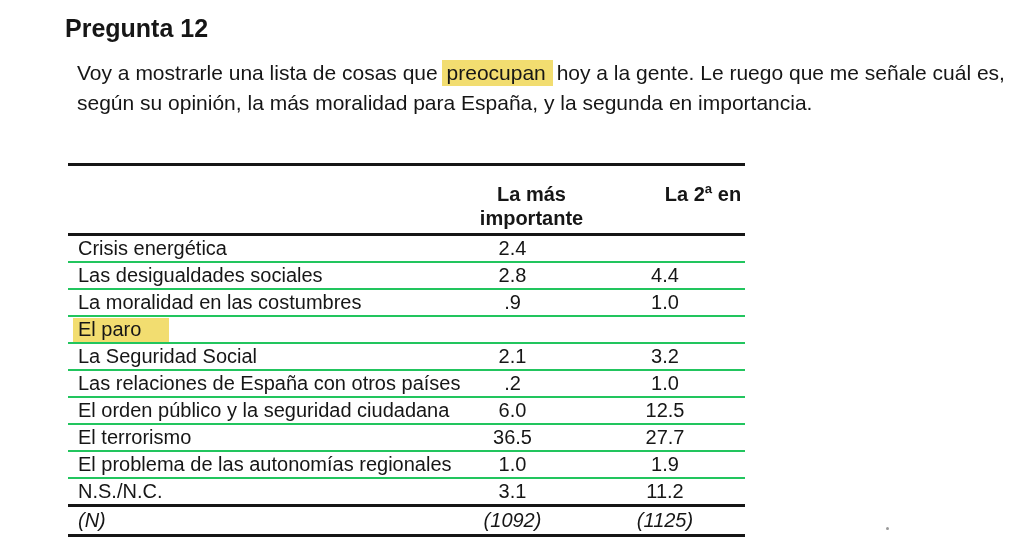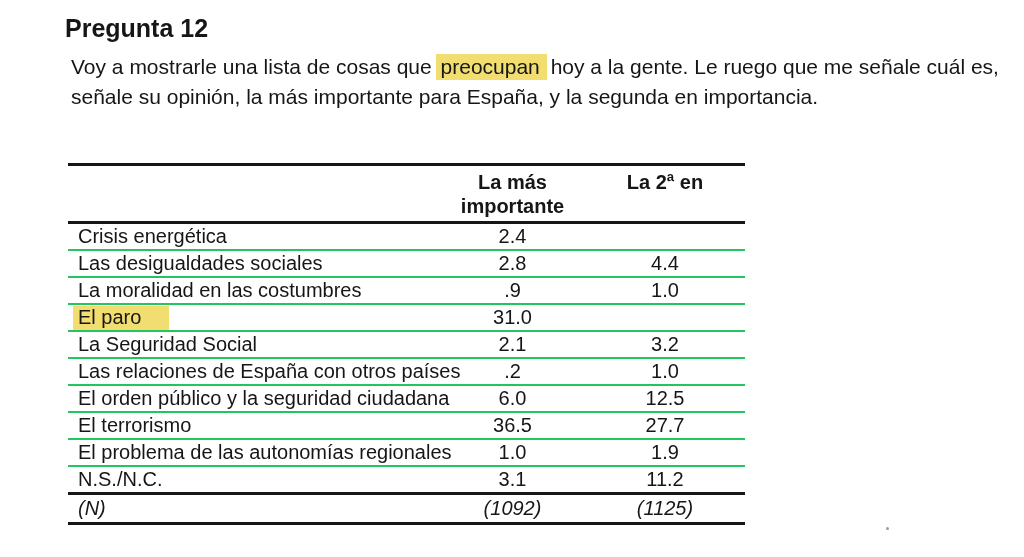--- a/index.html
+++ b/index.html
@@ -11,43 +11,43 @@
     overflow: hidden;
   }
   .page { position: relative; width: 1024px; height: 557px; }
 
   .question-title {
     position: absolute; left: 65px; top: 14px;
     font-size: 25px; font-weight: bold; margin: 0;
   }
   .question-text {
     position: absolute; left: 65px; top: 46px;
-    font-size: 21px; line-height: 30px; margin: 6px;
+    font-size: 21px; line-height: 30px; margin: 12px;
     white-space: nowrap;
   }
   .question-text .line { display: block; }
   .mark-hl {
     background: #f2dd70;
     padding: 1px 7px 2px 5px;
     margin: 0 -2px;
   }
 
   .results-table {
     position: absolute; left: 68px; top: 163px;
     width: 677px;
     border-top: 3px solid #161616;
     border-bottom: 3px solid #161616;
     font-size: 20px;
   }
   .thead {
     display: grid; grid-template-columns: 372px 145px 160px;
     border-bottom: 3px solid #161616;
-    padding: 4px 0 3px 0;
+    padding: 16px 0 3px 0;
     font-weight: bold; text-align: center;
-    font-size: 20px; line-height: 24px;
+    font-size: 20px; line-height: 24px; gap: 19px;
   }
   .row, .frow {
     display: grid; grid-template-columns: 372px 145px 160px;
     height: 25px; line-height: 25px;
   }
   .tbody .row { border-bottom: 2px solid #22c55e; }
   .tbody .row:last-child { border-bottom: 3px solid #161616; }
   .cell-label { padding-left: 10px; white-space: nowrap; overflow: visible; }
   .cell-val { text-align: center; }
   .frow { font-style: italic; height: 27px; line-height: 27px; }
@@ -65,21 +65,21 @@
 </style>
 </head>
 <body>
 
 <div class="page">
 
   <h1 class="question-title">Pregunta 12</h1>
 
   <p class="question-text">
     <span class="line"><span>Voy a mostrarle una lista de cosas que </span><span class="mark-hl">preocupan</span><span> hoy a la gente. Le ruego que me señale cuál es,</span></span>
-    <span class="line">señale su opinión, la más importante para España, y la segunda en importancia.</span>
+    <span class="line">según su opinión, la más moralidad para España, y la segunda en importancia.</span>
   </p>
 
   <div class="results-table">
 
     <div class="thead">
       <div class="cell-label"></div>
       <div class="cell-val">
         <div>La más</div>
         <div>importante</div>
       </div>
@@ -98,21 +98,20 @@
         <div class="cell-val">2.8</div>
         <div class="cell-val">4.4</div>
       </div>
       <div class="row">
         <div class="cell-label"><span class="row-label">La moralidad en las costumbres</span></div>
         <div class="cell-val">.9</div>
         <div class="cell-val">1.0</div>
       </div>
       <div class="row">
         <div class="cell-label"><span class="row-label hl">El paro</span></div>
-        <div class="cell-val">31.0</div>
       </div>
       <div class="row">
         <div class="cell-label"><span class="row-label">La Seguridad Social</span></div>
         <div class="cell-val">2.1</div>
         <div class="cell-val">3.2</div>
       </div>
       <div class="row">
         <div class="cell-label"><span class="row-label">Las relaciones de España con otros países</span></div>
         <div class="cell-val">.2</div>
         <div class="cell-val">1.0</div>

